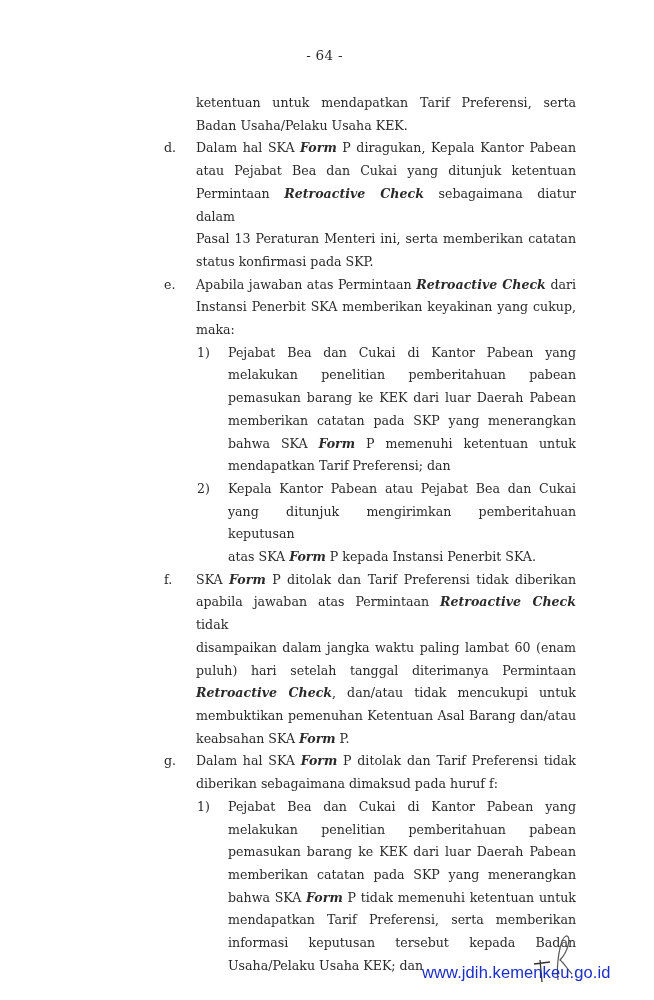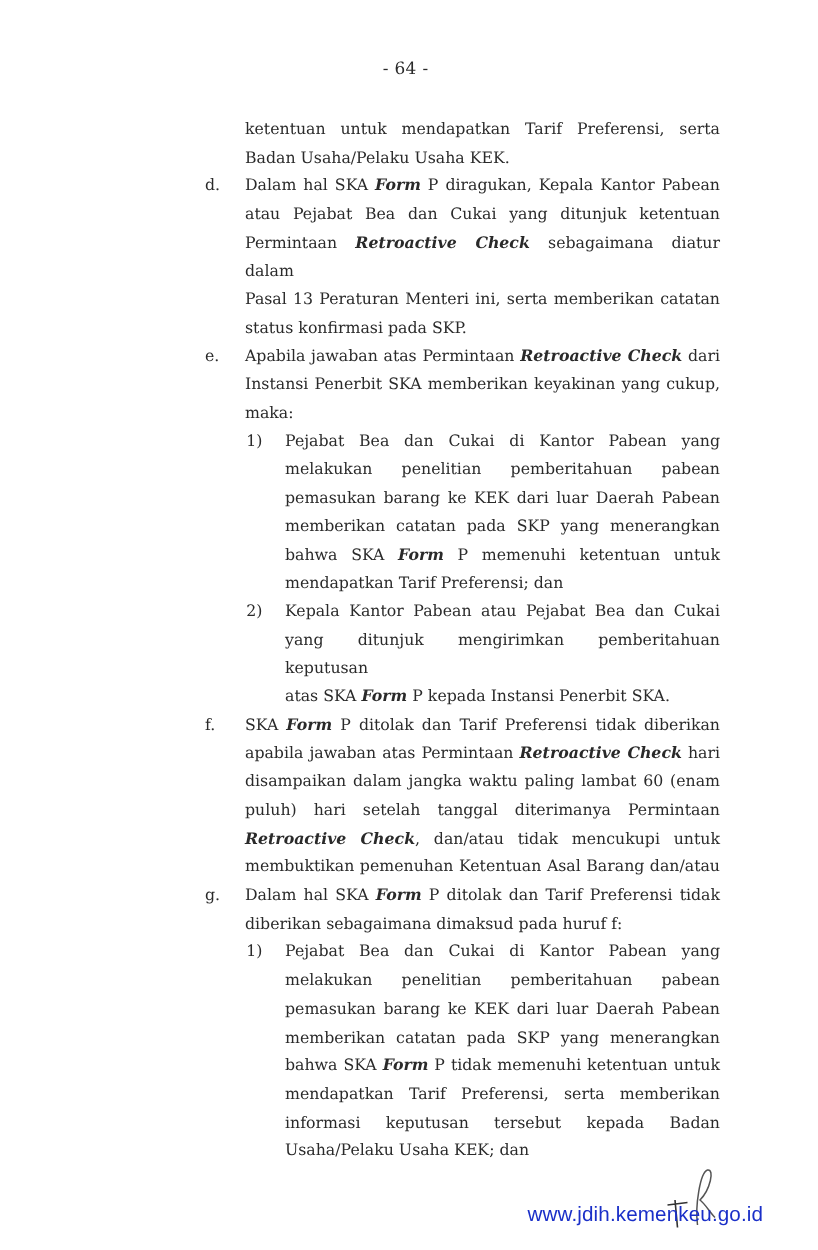--- a/index.html
+++ b/index.html
@@ -60,25 +60,26 @@
   <div class="para lvl1 line-block" id="item-e-2">
     <span class="marker m1">2)</span>
   <span class="row j"><span>Kepala Kantor Pabean atau Pejabat Bea dan Cukai</span></span>
       <span class="row j"><span>yang ditunjuk mengirimkan pemberitahuan keputusan</span></span>
       <span class="row"><span>atas SKA </span><i>Form</i><span> P kepada Instansi Penerbit SKA.</span></span>
     </div>
 
   <div class="para lvl0 line-block" id="item-f">
     <span class="marker m0">f.</span>
   <span class="row j"><span>SKA </span><i>Form</i><span> P ditolak dan Tarif Preferensi tidak diberikan</span></span>
-      <span class="row j"><span>apabila jawaban atas Permintaan </span><i>Retroactive Check</i><span> hari</span></span>
+      <span class="row j"><span>apabila jawaban atas Permintaan </span><i>Retroactive Check</i><span> tidak</span></span>
       <span class="row j"><span>disampaikan dalam jangka waktu paling lambat 60 (enam</span></span>
       <span class="row j"><span>puluh) hari setelah tanggal diterimanya Permintaan</span></span>
       <span class="row j"><i>Retroactive Check</i><span>, dan/atau tidak mencukupi untuk</span></span>
       <span class="row j"><span>membuktikan pemenuhan Ketentuan Asal Barang dan/atau</span></span>
+      <span class="row"><span>keabsahan SKA </span><i>Form</i><span> P.</span></span>
     </div>
 
   <div class="para lvl0 line-block" id="item-g">
     <span class="marker m0">g.</span>
   <span class="row j"><span>Dalam hal SKA </span><i>Form</i><span> P ditolak dan Tarif Preferensi tidak</span></span>
       <span class="row"><span>diberikan sebagaimana dimaksud pada huruf f:</span></span>
     </div>
   <div class="para lvl1 line-block" id="item-g-1">
     <span class="marker m1">1)</span>
   <span class="row j"><span>Pejabat Bea dan Cukai di Kantor Pabean yang</span></span>

